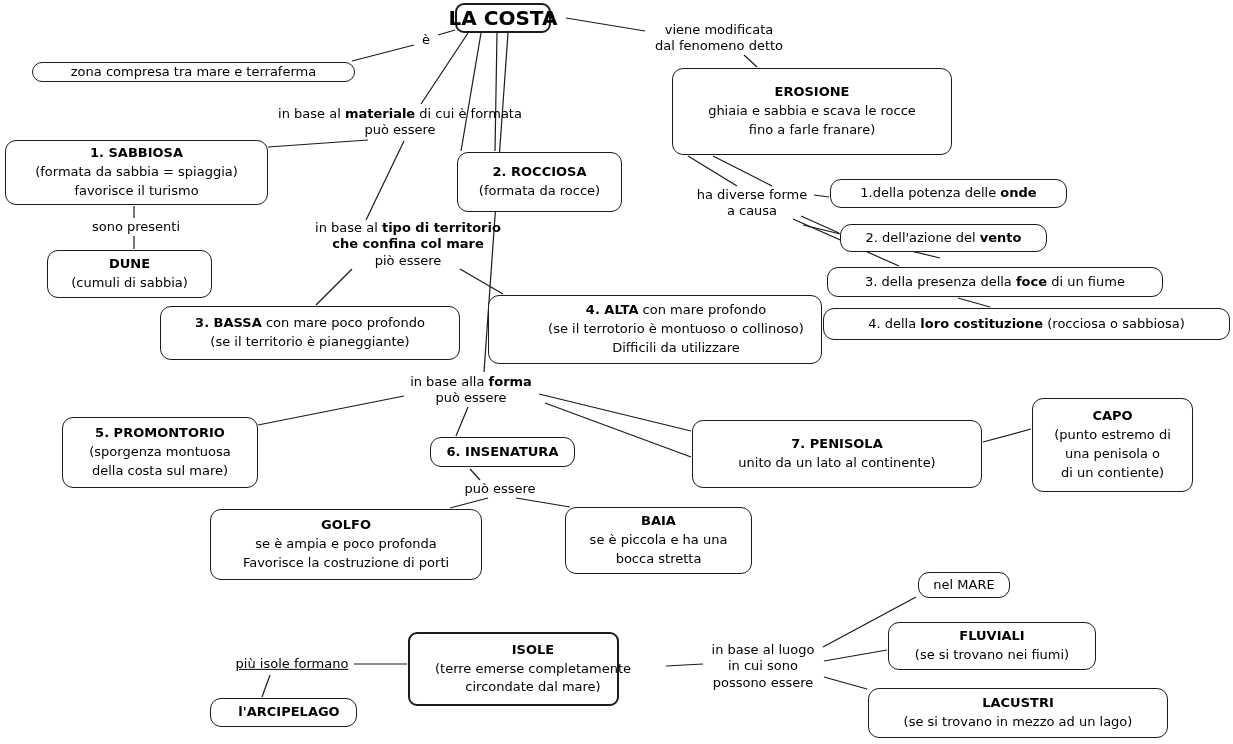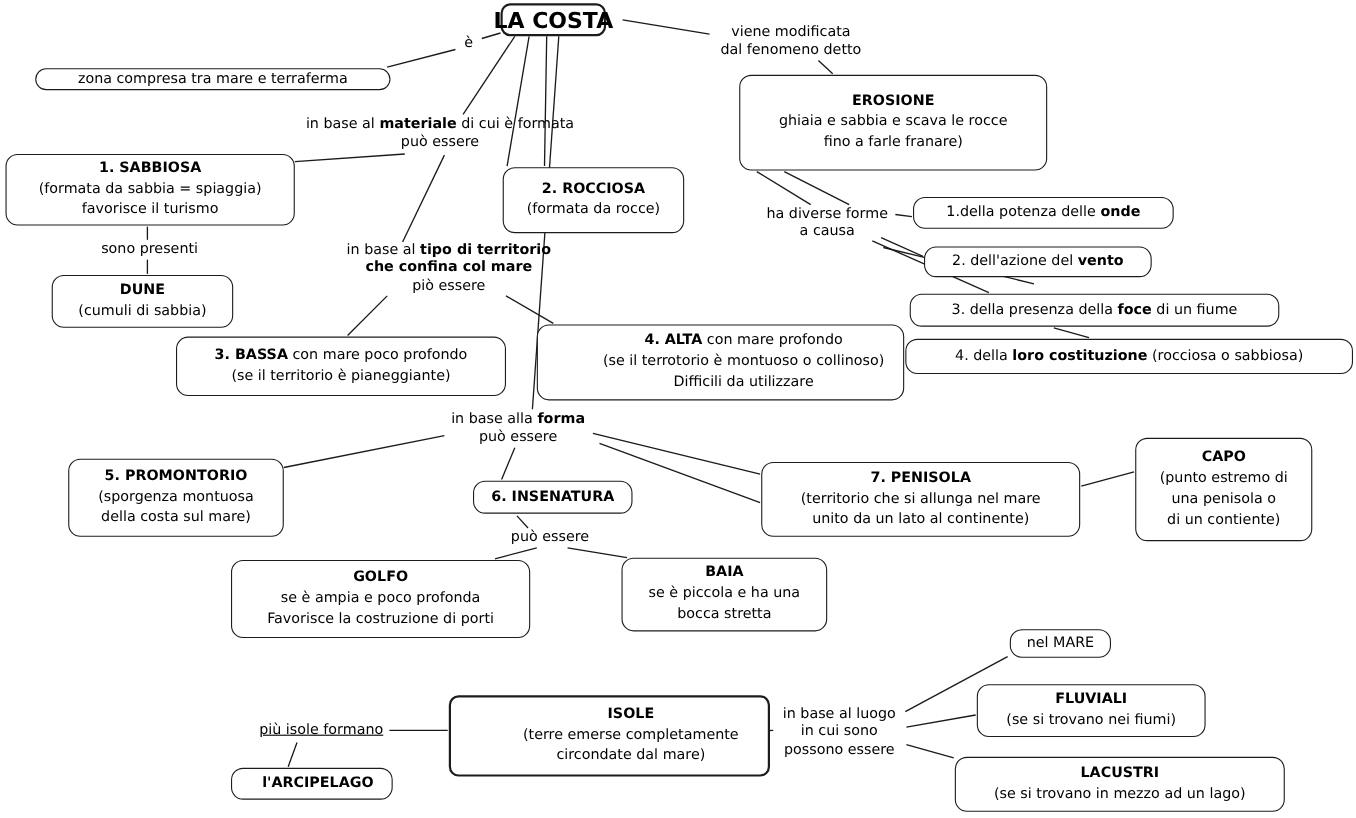--- a/index.html
+++ b/index.html
@@ -114,21 +114,20 @@
       <div class="node" style="left: 62px; top: 417px; width: 196px; height: 71px;">
         <div><b>5. PROMONTORIO</b></div>
         <div><span>(sporgenza montuosa</span></div>
         <div><span>della costa sul mare)</span></div>
       </div>
       <div class="node" style="left: 430px; top: 437px; width: 145px; height: 30px;">
         <div><b>6. INSENATURA</b></div>
       </div>
       <div class="node" style="left: 692px; top: 420px; width: 290px; height: 68px;">
         <div><b>7. PENISOLA</b></div>
-        <div><span>(territorio che si allunga nel mare</span></div>
         <div><span>unito da un lato al continente)</span></div>
       </div>
       <div class="node" style="left: 1032px; top: 398px; width: 161px; height: 94px;">
         <div><b>CAPO</b></div>
         <div><span>(punto estremo di</span></div>
         <div><span>una penisola o</span></div>
         <div><span>di un contiente)</span></div>
       </div>
       <div class="node" style="left: 210px; top: 509px; width: 272px; height: 71px;">
         <div><b>GOLFO</b></div>
@@ -144,21 +143,21 @@
         <div><span>nel MARE</span></div>
       </div>
       <div class="node" style="left: 888px; top: 622px; width: 208px; height: 48px;">
         <div><b>FLUVIALI</b></div>
         <div><span>(se si trovano nei fiumi)</span></div>
       </div>
       <div class="node" style="left: 868px; top: 688px; width: 300px; height: 50px;">
         <div><b>LACUSTRI</b></div>
         <div><span>(se si trovano in mezzo ad un lago)</span></div>
       </div>
-      <div class="node emphasis" style="left: 408px; top: 632px; width: 292px; height: 74px; padding-left: 43px;">
+      <div class="node emphasis" style="left: 408px; top: 632px; width: 211px; height: 74px; padding-left: 43px;">
         <div><b>ISOLE</b></div>
         <div><span>(terre emerse completamente</span></div>
         <div><span>circondate dal mare)</span></div>
       </div>
       <div class="node" style="left: 210px; top: 698px; width: 147px; height: 29px; padding-left: 15px;">
         <div><b>l'ARCIPELAGO</b></div>
       </div>
       <div class="label" style="left: 426px; top: 40px;">
         <div><span>è</span></div>
       </div>

